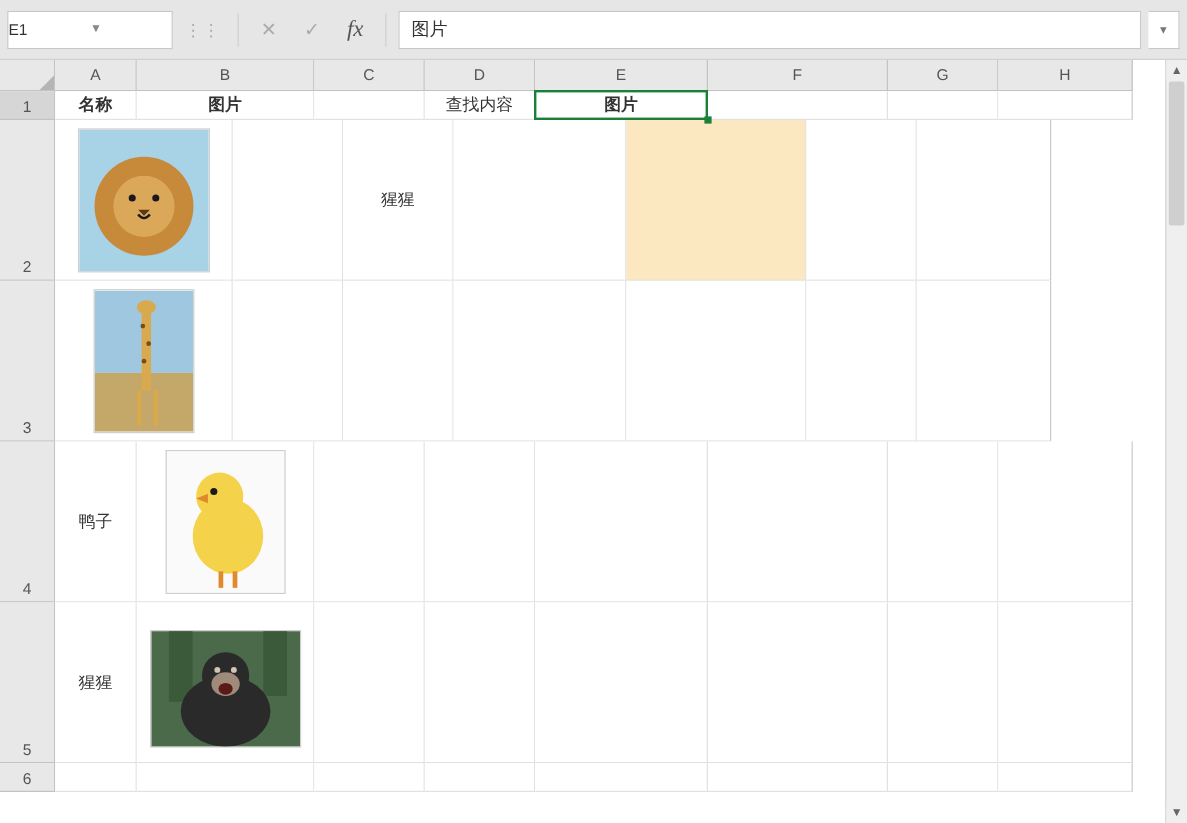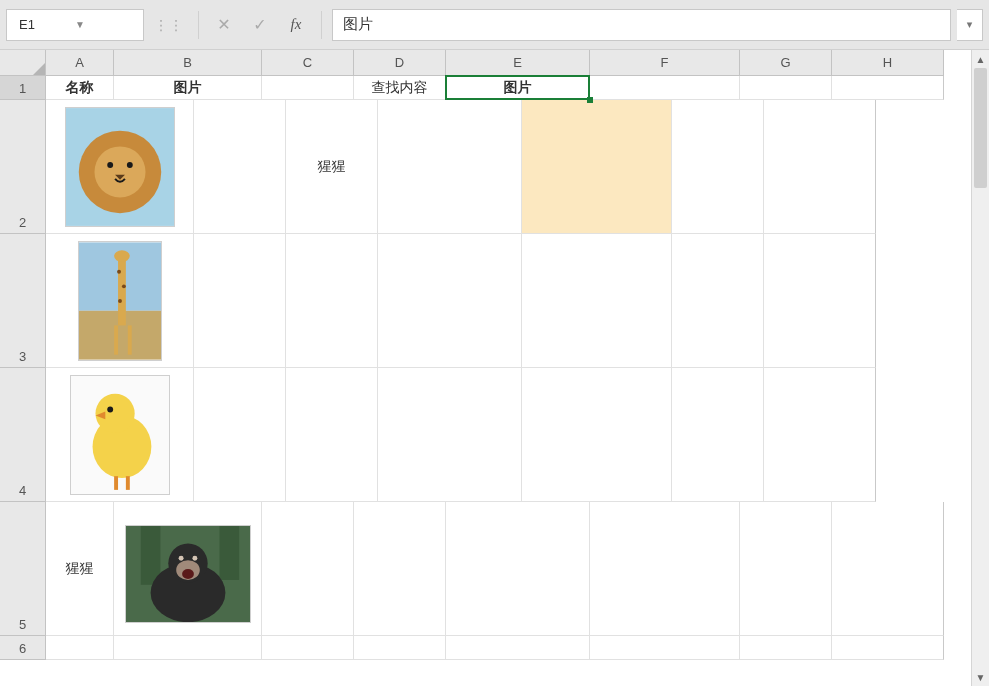--- a/index.html
+++ b/index.html
@@ -1,27 +1,27 @@
 <!DOCTYPE html>
 <html><head>
 <meta charset="utf-8">
 <style>
   * { box-sizing: border-box; margin: 0; padding: 0; }
   html, body { width: 989px; height: 686px; overflow: hidden; background:#e6e6e6; font-family: "Segoe UI", Arial, sans-serif; font-size:13px; color:#333; }
   .app { width:989px; height:686px; display:flex; flex-direction:column; }
 
   
   .formula-bar { height:50px; display:flex; align-items:center; background:#e6e6e6; border-bottom:1px solid #d0d0d0; padding: 7px 6px; gap:6px; }
-  .name-box { width:138px; height:32px; background:#fff; border:1px solid #c8c8c8; display:flex; align-items:center; padding:0 12px; }
+  .name-box { width:138px; height:32px; background:#fff; border:1px solid #c8c8c8; display:flex; align-items:center; padding:0 0; }
   .name-box span { flex:1; }
   .name-box .chev { color:#888; font-size:10px; }
   .fb-divider { width:1px; height:28px; background:#d0d0d0; margin:0 4px; }
   .fb-dots { color:#aaa; font-size:14px; letter-spacing:1px; padding:0 4px; cursor:grab;}
   .fb-btn { width:30px; height:30px; display:flex; align-items:center; justify-content:center; color:#aaa; font-size:16px; }
-  .fb-btn.fx { font-style: italic; font-family: "Times New Roman", serif; color:#555; font-size:15px; }
+  .fb-btn.fx { font-style: italic; font-family: "Times New Roman", serif; color:#555; font-size:19px; }
   .formula-input { flex:1; height:32px; background:#fff; border:1px solid #c8c8c8; display:flex; align-items:center; padding:0 10px; font-size:15px; color:#333; overflow:hidden; }
   .formula-drop { width:26px; height:32px; background:#fff; border:1px solid #c8c8c8; border-left:none; display:flex; align-items:center; justify-content:center; color:#777; font-size:11px;}
 
   
   .grid-wrap { flex:1; position:relative; display:flex; }
   .grid { flex:1; position:relative; background:#fff; overflow:hidden; }
 
   
   .corner { position:absolute; left:0; top:0; width:46px; height:26px; background:#e8e8e8; border-right:1px solid #c3c3c3; border-bottom:1px solid #c3c3c3; display:flex; align-items:flex-end; justify-content:flex-end;}
   .corner svg { width:14px; height:14px; }
@@ -205,20 +205,23 @@
           </div>
           <div class="cell" style="width:92px"></div>
           <div class="cell" style="width:92px"></div>
           <div class="cell" style="width:144px"></div>
           <div class="cell" style="width:150px"></div>
           <div class="cell" style="width:92px"></div>
           <div class="cell edge-right" style="width:112px"></div>
         </div>
 
         <div class="row" style="top:292px;height:134px">
+          <div class="cell" style="width:68px">
+              <span>鸭子</span>
+            </div>
           <div class="cell" style="width:148px">
             <div class="img-ph" style="width:100px">
               <svg viewBox="0 0 100 120" width="100" height="120">
                 <rect width="100" height="120" fill="#fafafa"></rect>
                 <ellipse cx="52" cy="72" rx="30" ry="32" fill="#f4d24a"></ellipse>
                 <circle cx="45" cy="38" r="20" fill="#f4d24a"></circle>
                 <circle cx="40" cy="34" r="3" fill="#1a1a1a"></circle>
                 <path d="M25 40 L35 36 L35 44 Z" fill="#e08a2e"></path>
                 <rect x="44" y="102" width="4" height="14" fill="#e08a2e"></rect>
                   <rect x="56" y="102" width="4" height="14" fill="#e08a2e"></rect>

